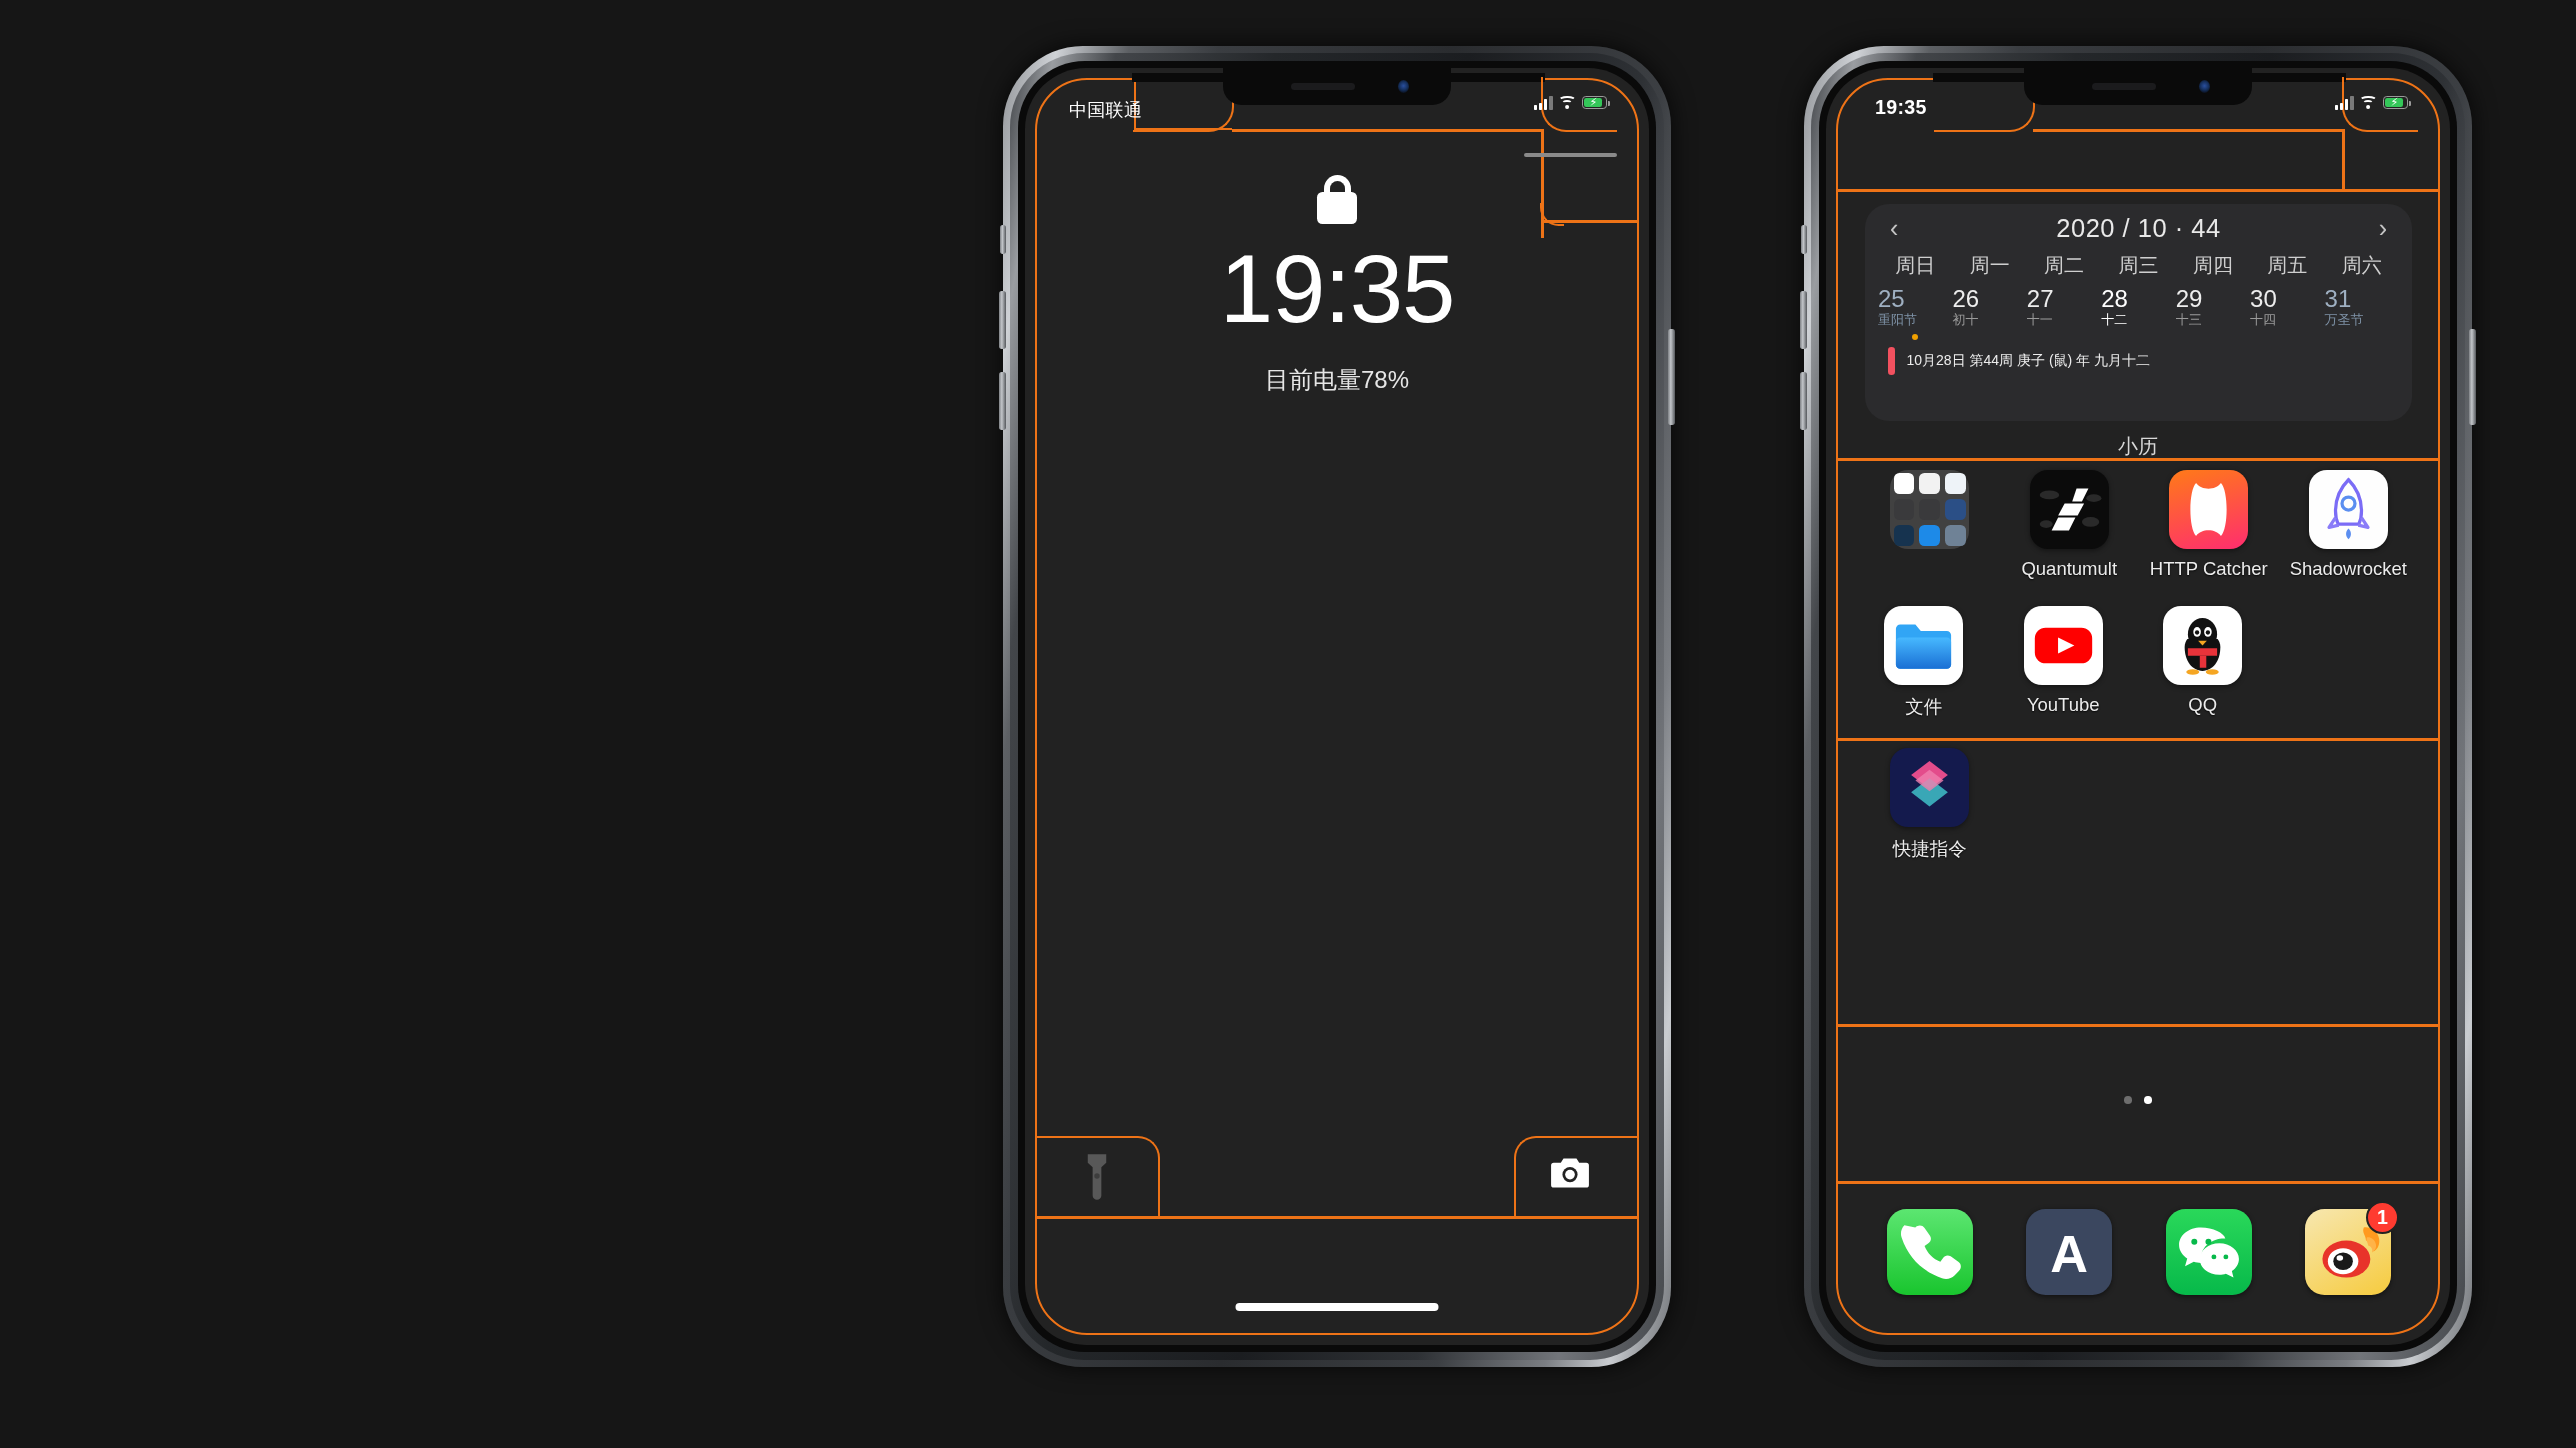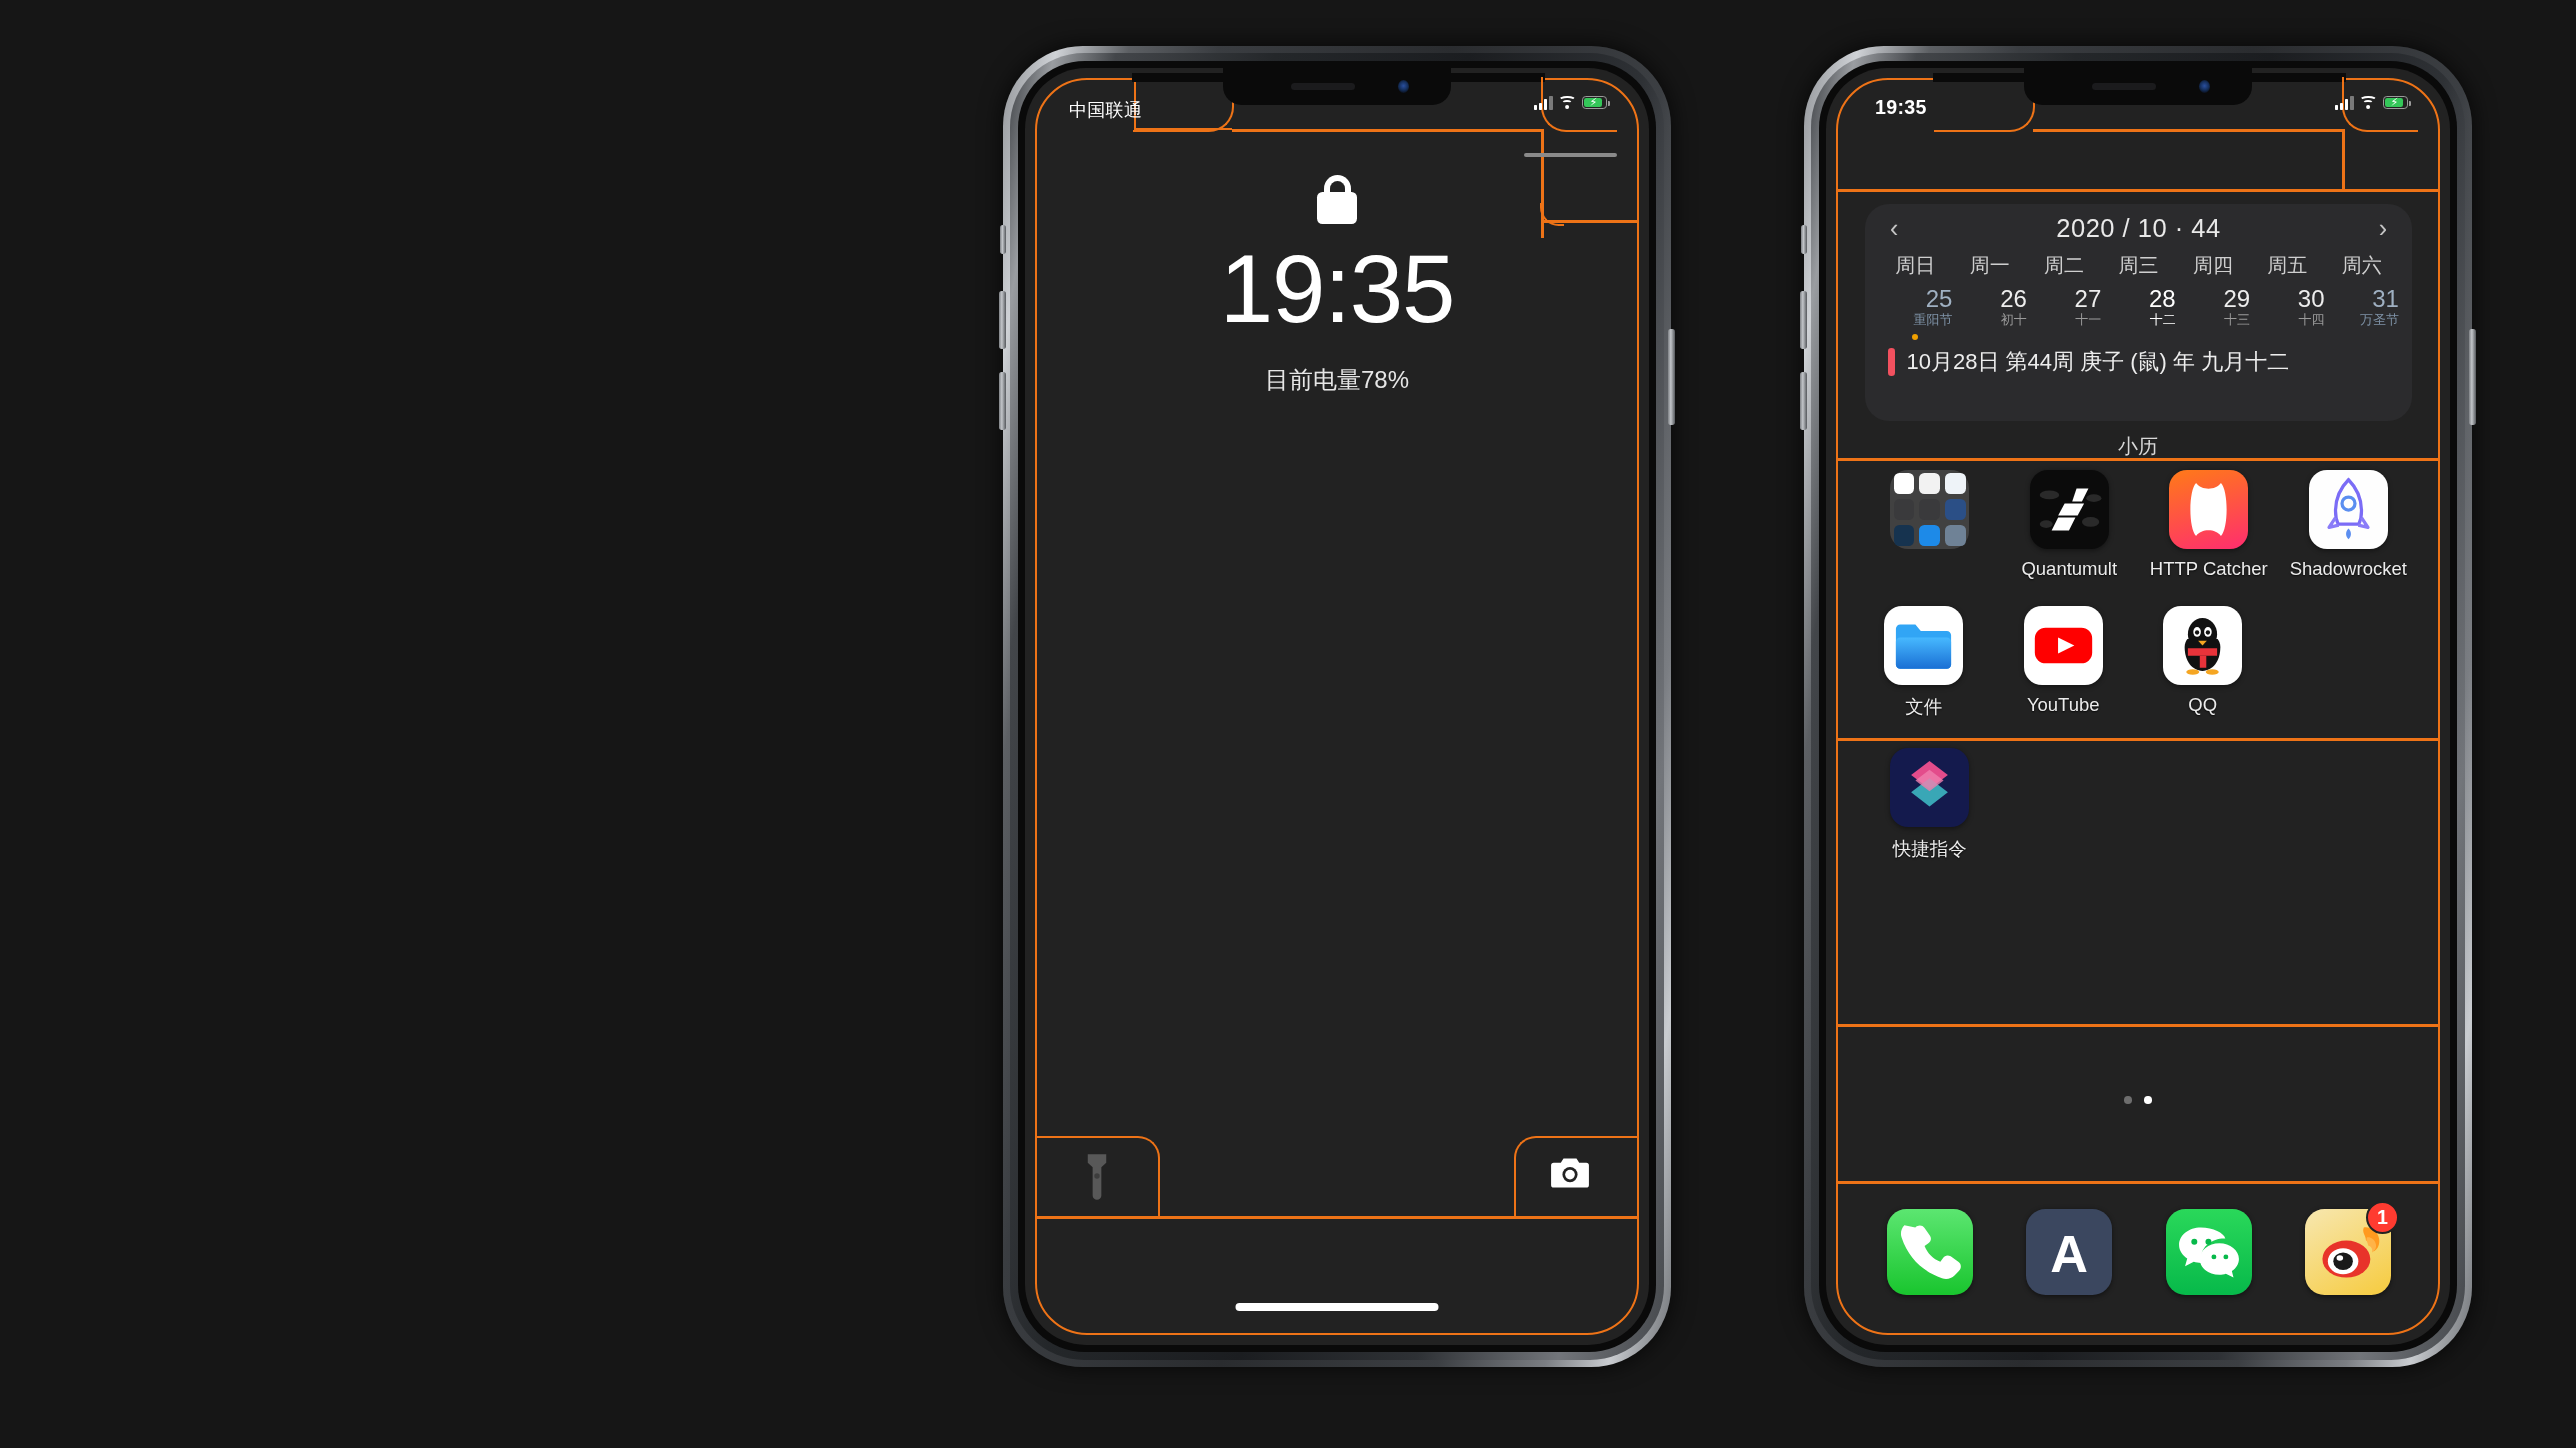--- a/index.html
+++ b/index.html
@@ -109,33 +109,33 @@
   .torch svg,.cam svg{display:block;}
   .widget{
     position:absolute;background:#2b2b2d;border-radius:24px;
   }
   .wg-head{display:flex;align-items:center;justify-content:space-between;padding:0 25px;height:48px;}
   .wg-title{color:#e9e9e9;font-size:25.5px;font-weight:400;letter-spacing:0.5px;white-space:nowrap;}
   .wg-arrow{color:#c4c4c4;font-size:25px;line-height:1;}
   .wg-dow{display:flex;padding:0 13px;}
   .wg-dow div{flex:1;text-align:center;color:#cfcfcf;font-size:20px;}
   .wg-days{display:flex;padding:6.5px 13px 0;}
-  .wg-days .d{flex:1;text-align:right;position:relative;}
+  .wg-days .d{flex:1;text-align:left;position:relative;}
   .wg-days .num{color:#ededed;font-size:24px;line-height:1.05;font-weight:400;}
   .wg-days .lun{color:#9a9a9a;font-size:13px;line-height:1.25;margin-top:1.1px;}
   .wg-days .d.today .num,.wg-days .d.today .lun{color:#fff;}
   .wg-days .d.holiday .lun{color:#7f93a8;}
   .wg-days .d.holiday .num{color:#9fb0c2;}
   .todaypill{position:absolute;left:50%;top:-4.3px;transform:translateX(-50%);
     width:42px;height:45px;border-radius:50%;background:#f2616b;z-index:-1;}
   .orangedot{position:absolute;left:50%;transform:translateX(-50%);bottom:-12px;
     width:6px;height:6px;border-radius:50%;background:#f0a000;}
   .wg-foot{display:flex;align-items:center;padding:0 23px;margin-top:18.5px;}
   .wg-foot .tick{width:6.5px;height:28px;border-radius:3.3px;background:#f2515f;margin-right:12px;}
-  .wg-foot .txt{color:#ededed;font-size:22px;white-space:nowrap;}
+  .wg-foot .txt{color:#ededed;font-size:14px;white-space:nowrap;}
   .wg-name{position:absolute;left:0;right:0;text-align:center;color:#d8d8d8;font-size:20px;}
 
   .iconrow{position:absolute;display:flex;}
   .appcell{width:25%;display:flex;flex-direction:column;align-items:center;}
   .appicon{width:79px;height:79px;border-radius:18px;position:relative;overflow:hidden;
     box-shadow:0 1.6px 4.9px rgba(0,0,0,.4);}
   .applabel{margin-top:8.7px;color:#ececec;font-size:18.5px;white-space:nowrap;text-shadow:0 0.5px 1.6px rgba(0,0,0,.8);}
 
   .folder{width:79px;height:79px;display:grid;grid-template-columns:repeat(3,1fr);
     grid-template-rows:repeat(3,1fr);gap:5.4px;padding:3.3px;border-radius:18px;}

